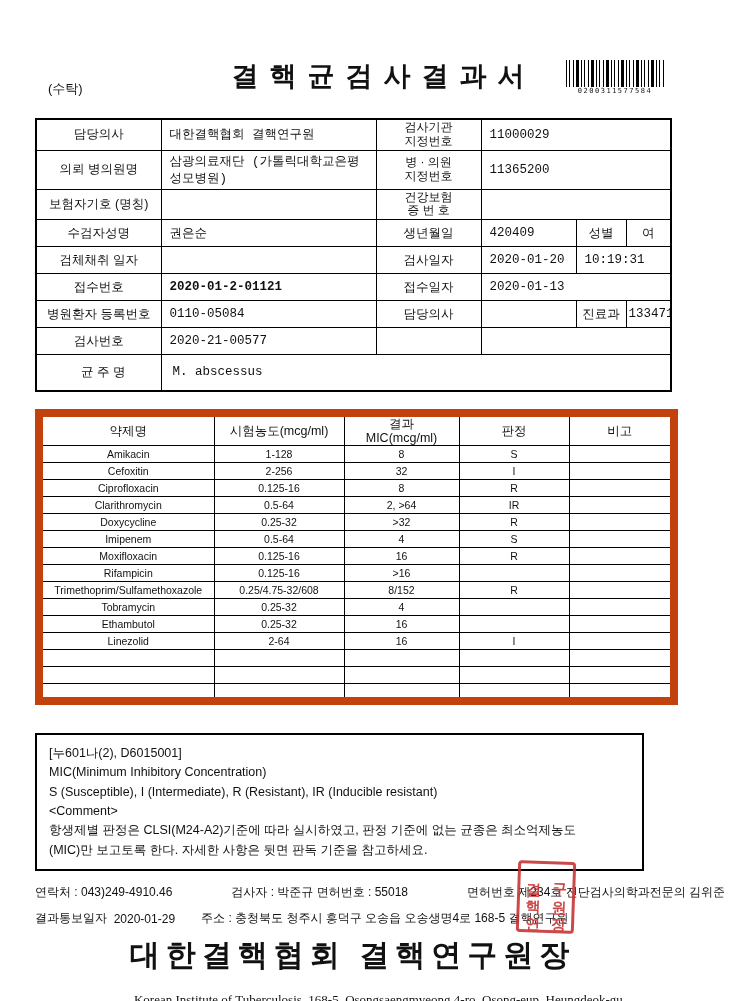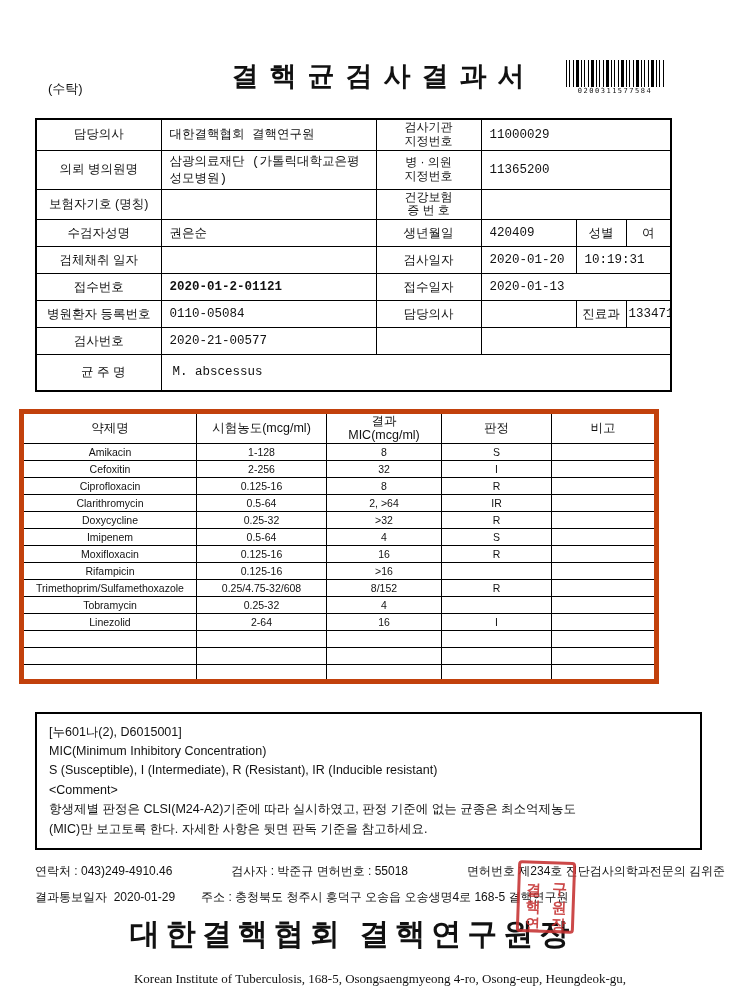--- a/index.html
+++ b/index.html
@@ -24,27 +24,27 @@
   
   table { border-collapse:collapse; table-layout:fixed; }
   .info { width:635px; margin:10px 0 0 35px; border:2px solid #000; }
   .info td { border:1px solid #000; height:27px; font-size:12.5px; overflow:hidden; }
   .info td.lbl { text-align:center; font-family:"Liberation Sans",sans-serif; padding:1px 2px; }
   .info td.val { padding:2px 8px; font-family:"Liberation Mono","DejaVu Sans Mono",monospace; font-size:12.5px; }
   .info td.two { white-space:pre-line; line-height:1.15; font-size:12px;margin-top:8px; }
   .info td.bold { font-weight:bold;margin-left:40px; }
   .info tr.strain td { height:36px;padding-left:11px; }
   
-  .drugs { width:635px; margin:17px 0 0 19px; border:5px solid #c2410c; }
+  .drugs { width:635px; margin:17px 0 0 35px; border:8px solid #c2410c; }
   .drugs th { border:1px solid #000; height:32px; font-size:12.5px; font-weight:normal;
     font-family:"Liberation Sans",sans-serif; white-space:pre-line; line-height:1.15; }
   .drugs td { border:1px solid #000; height:17px; font-size:10.5px; text-align:center;
     font-family:"Liberation Sans",sans-serif; padding:0 2px; overflow:hidden; }
   
-  .comment-box { width:667px; margin:28px 0 0 35px; border:2px solid #000;
+  .comment-box { width:609px; margin:28px 0 0 35px; border:2px solid #000;
     padding:9px 12px; font-family:"Liberation Sans",sans-serif; font-size:12.5px;
     line-height:1.55; }
   
   .footer { width:690px; margin:13px 0 0 35px; font-size:12px; }
   .f-line1 { display:flex; justify-content:space-between; font-family:"Liberation Sans",sans-serif; }
   .f-line2 { display:flex; margin-top:9px; font-family:"Liberation Sans",sans-serif;align-items:center; }
   .f-line2 .addr { margin-left:26px; }
   .org-big { width:635px; text-align:center; font-size:30px; font-weight:bold;
     letter-spacing:6px; margin-top:8px; }
   .eng { width:690px; text-align:center; font-size:13px; margin-top:16px; }
@@ -223,20 +223,27 @@
       <td></td>
     </tr>
     <tr>
       <td>Tobramycin</td>
       <td>0.25-32</td>
       <td>4</td>
       <td></td>
       <td></td>
     </tr>
     <tr>
+      <td>Ethambutol</td>
+      <td>0.25-32</td>
+      <td>16</td>
+      <td></td>
+      <td></td>
+    </tr>
+    <tr>
       <td>Linezolid</td>
       <td>2-64</td>
       <td>16</td>
       <td>I</td>
       <td></td>
     </tr>
     <tr>
       <td></td>
           <td></td>
           <td></td>

